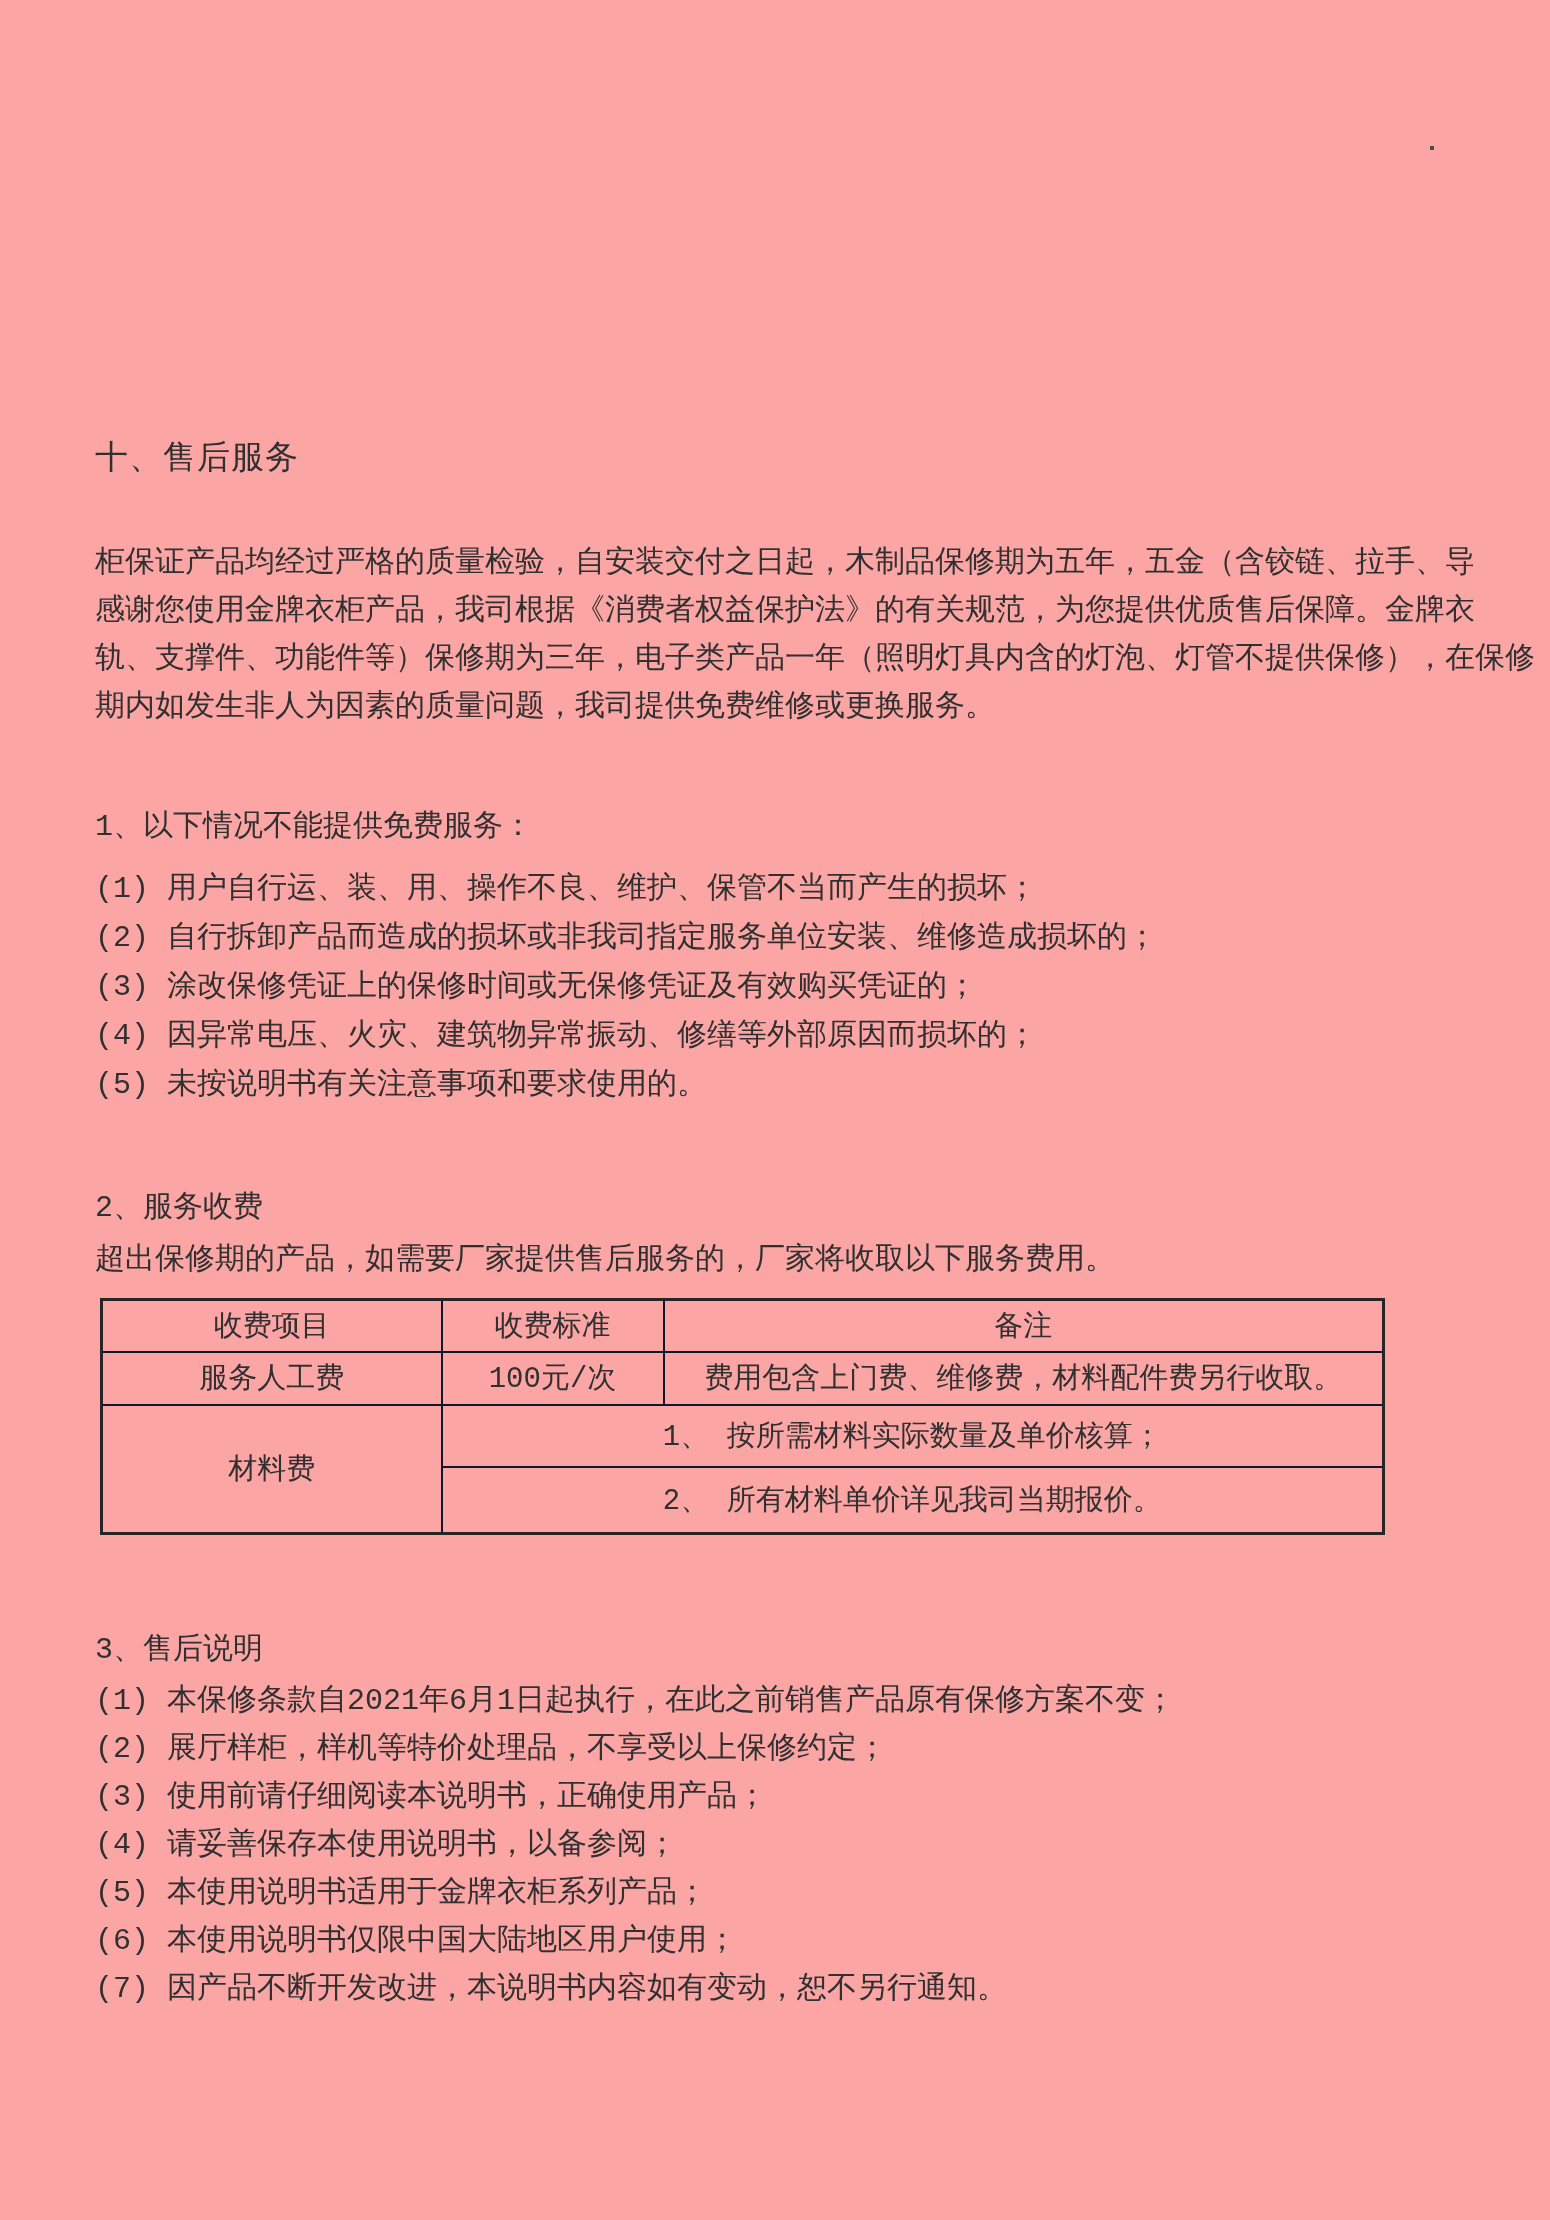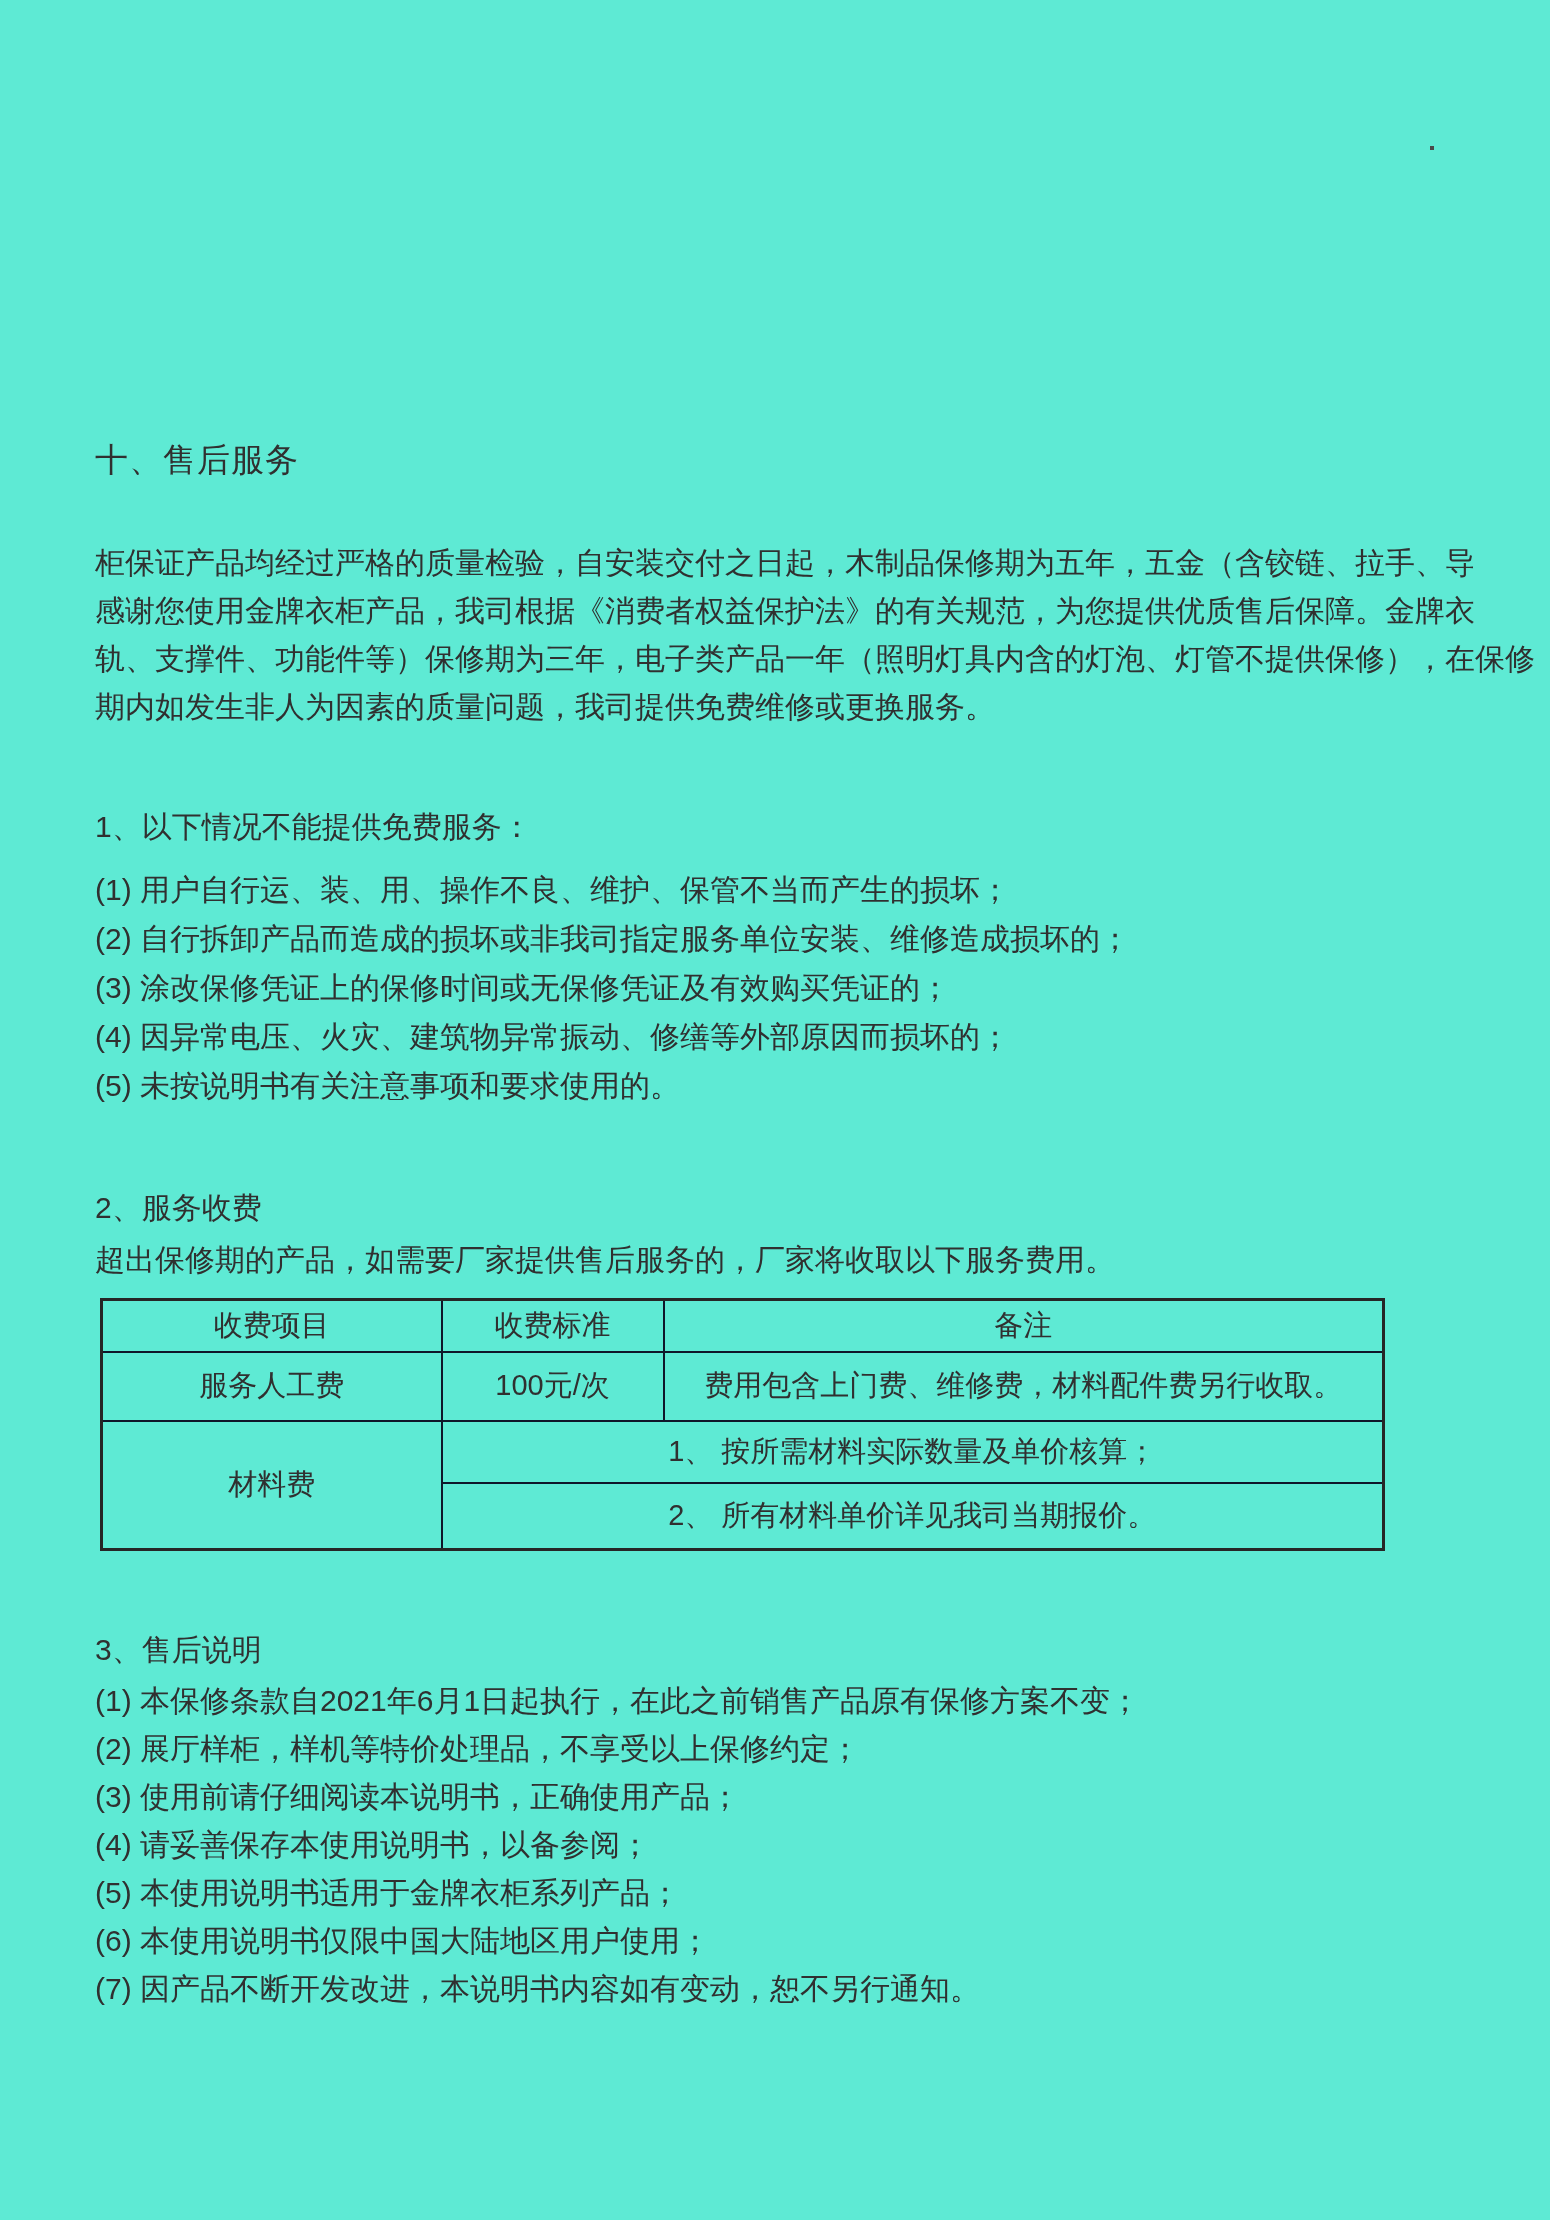--- a/index.html
+++ b/index.html
@@ -1,22 +1,22 @@
 <!DOCTYPE html>
 <html><head>
 <meta charset="utf-8">
 <style>
   html, body { margin: 0; padding: 0; background: #ffffff; }
   .page {
     position: relative;
     width: 1550px;
     height: 2220px;
-    background: #5eead4;
+    background: #fca5a5;
     overflow: hidden;
-    font-family: Liberation Sans, sans-serif;
+    font-family: Liberation Mono, monospace;
     color: #303030;
   }
   .speck {
     position: absolute;
     left: 1430px; top: 146px;
     width: 4px; height: 4px;
     background: #4a4a4a;
   }
   .title {
     position: absolute;
@@ -55,21 +55,21 @@
   }
   .fee-table td {
     border: 2px solid #0f172a;
     text-align: center;
     vertical-align: middle;
     padding: 0 6px;
     box-sizing: border-box;
     overflow: hidden;
   }
   tr.r0 td { height: 52px; }
-  tr.r1 td { height: 69px; text-align: center; }
+  tr.r1 td { height: 53px; text-align: center; }
   tr.r2 td { height: 62px; }
   tr.r3 td { height: 67px; }
 </style>
 </head>
 <body>
 
 <div class="page">
 
   <div class="speck"></div>
 

